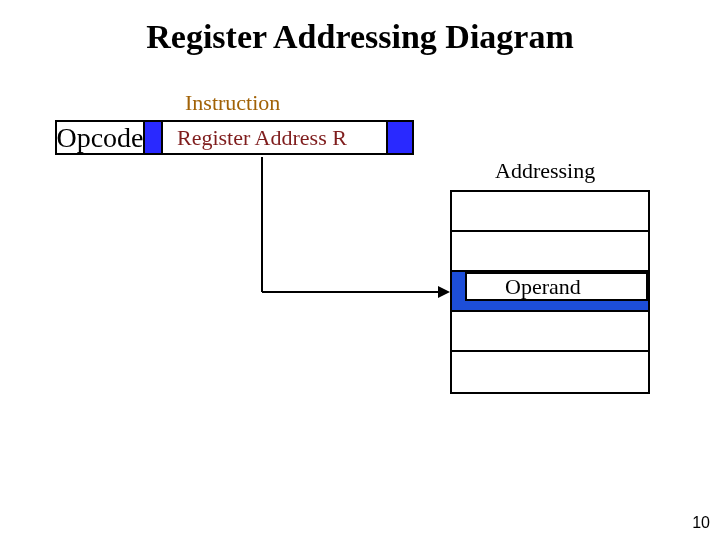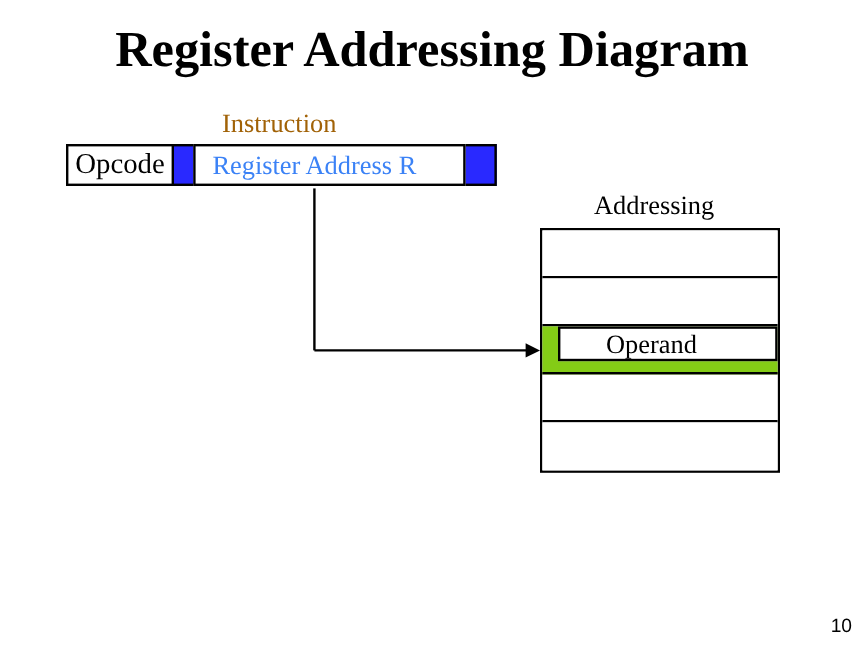--- a/index.html
+++ b/index.html
@@ -11,21 +11,21 @@
     font-family: "Times New Roman", Times, serif;
     position: relative;
     overflow: hidden;
   }
   .title {
     position: absolute;
     top: 18px;
     left: 0;
     width: 720px;
     text-align: center;
-    font-size: 42px;
+    font-size: 34px;
     font-weight: bold;
     color: #000;
   }
   .instruction-label {
     position: absolute;
     top: 90px;
     left: 185px;
     font-size: 22px;
     color: #a16207;
   }
@@ -44,38 +44,38 @@
     top: 120px;
     left: 55px;
     width: 90px;
     height: 35px;
     border: 2px solid #000;
     background: #fff;
     box-sizing: border-box;
     display: flex;
     align-items: center;
     justify-content: center;
-    font-size: 24px;
+    font-size: 28px;
     color: #000;
   }
   .register-cell {
     position: absolute;
     top: 120px;
     left: 161px;
     width: 227px;
     height: 35px;
     border: 2px solid #000;
     background: #fff;
     box-sizing: border-box;
     display: flex;
     align-items: center;
     justify-content: flex-start;
     padding-left: 14px;
     font-size: 22px;
-    color: #3b82f6;
+    color: #7f1d1d;
   }
   .registers-label {
     position: absolute;
     top: 158px;
     left: 495px;
     font-size: 22px;
     color: #000;
   }
   .registers-box {
     position: absolute;
@@ -88,21 +88,21 @@
   .reg-row {
     height: 40px;
     border-bottom: 2px solid #000;
     box-sizing: border-box;
     background: #fff;
   }
   .reg-row:last-child {
     border-bottom: none;
   }
   .operand-row {
-    background: #84cc16;
+    background: #1d4ed8;
     position: relative;
   }
   .operand-inner {
     position: absolute;
     top: 0px;
     left: 13px;
     right: 0px;
     height: 29px;
     background: #fff;
     border: 2px solid #000;

